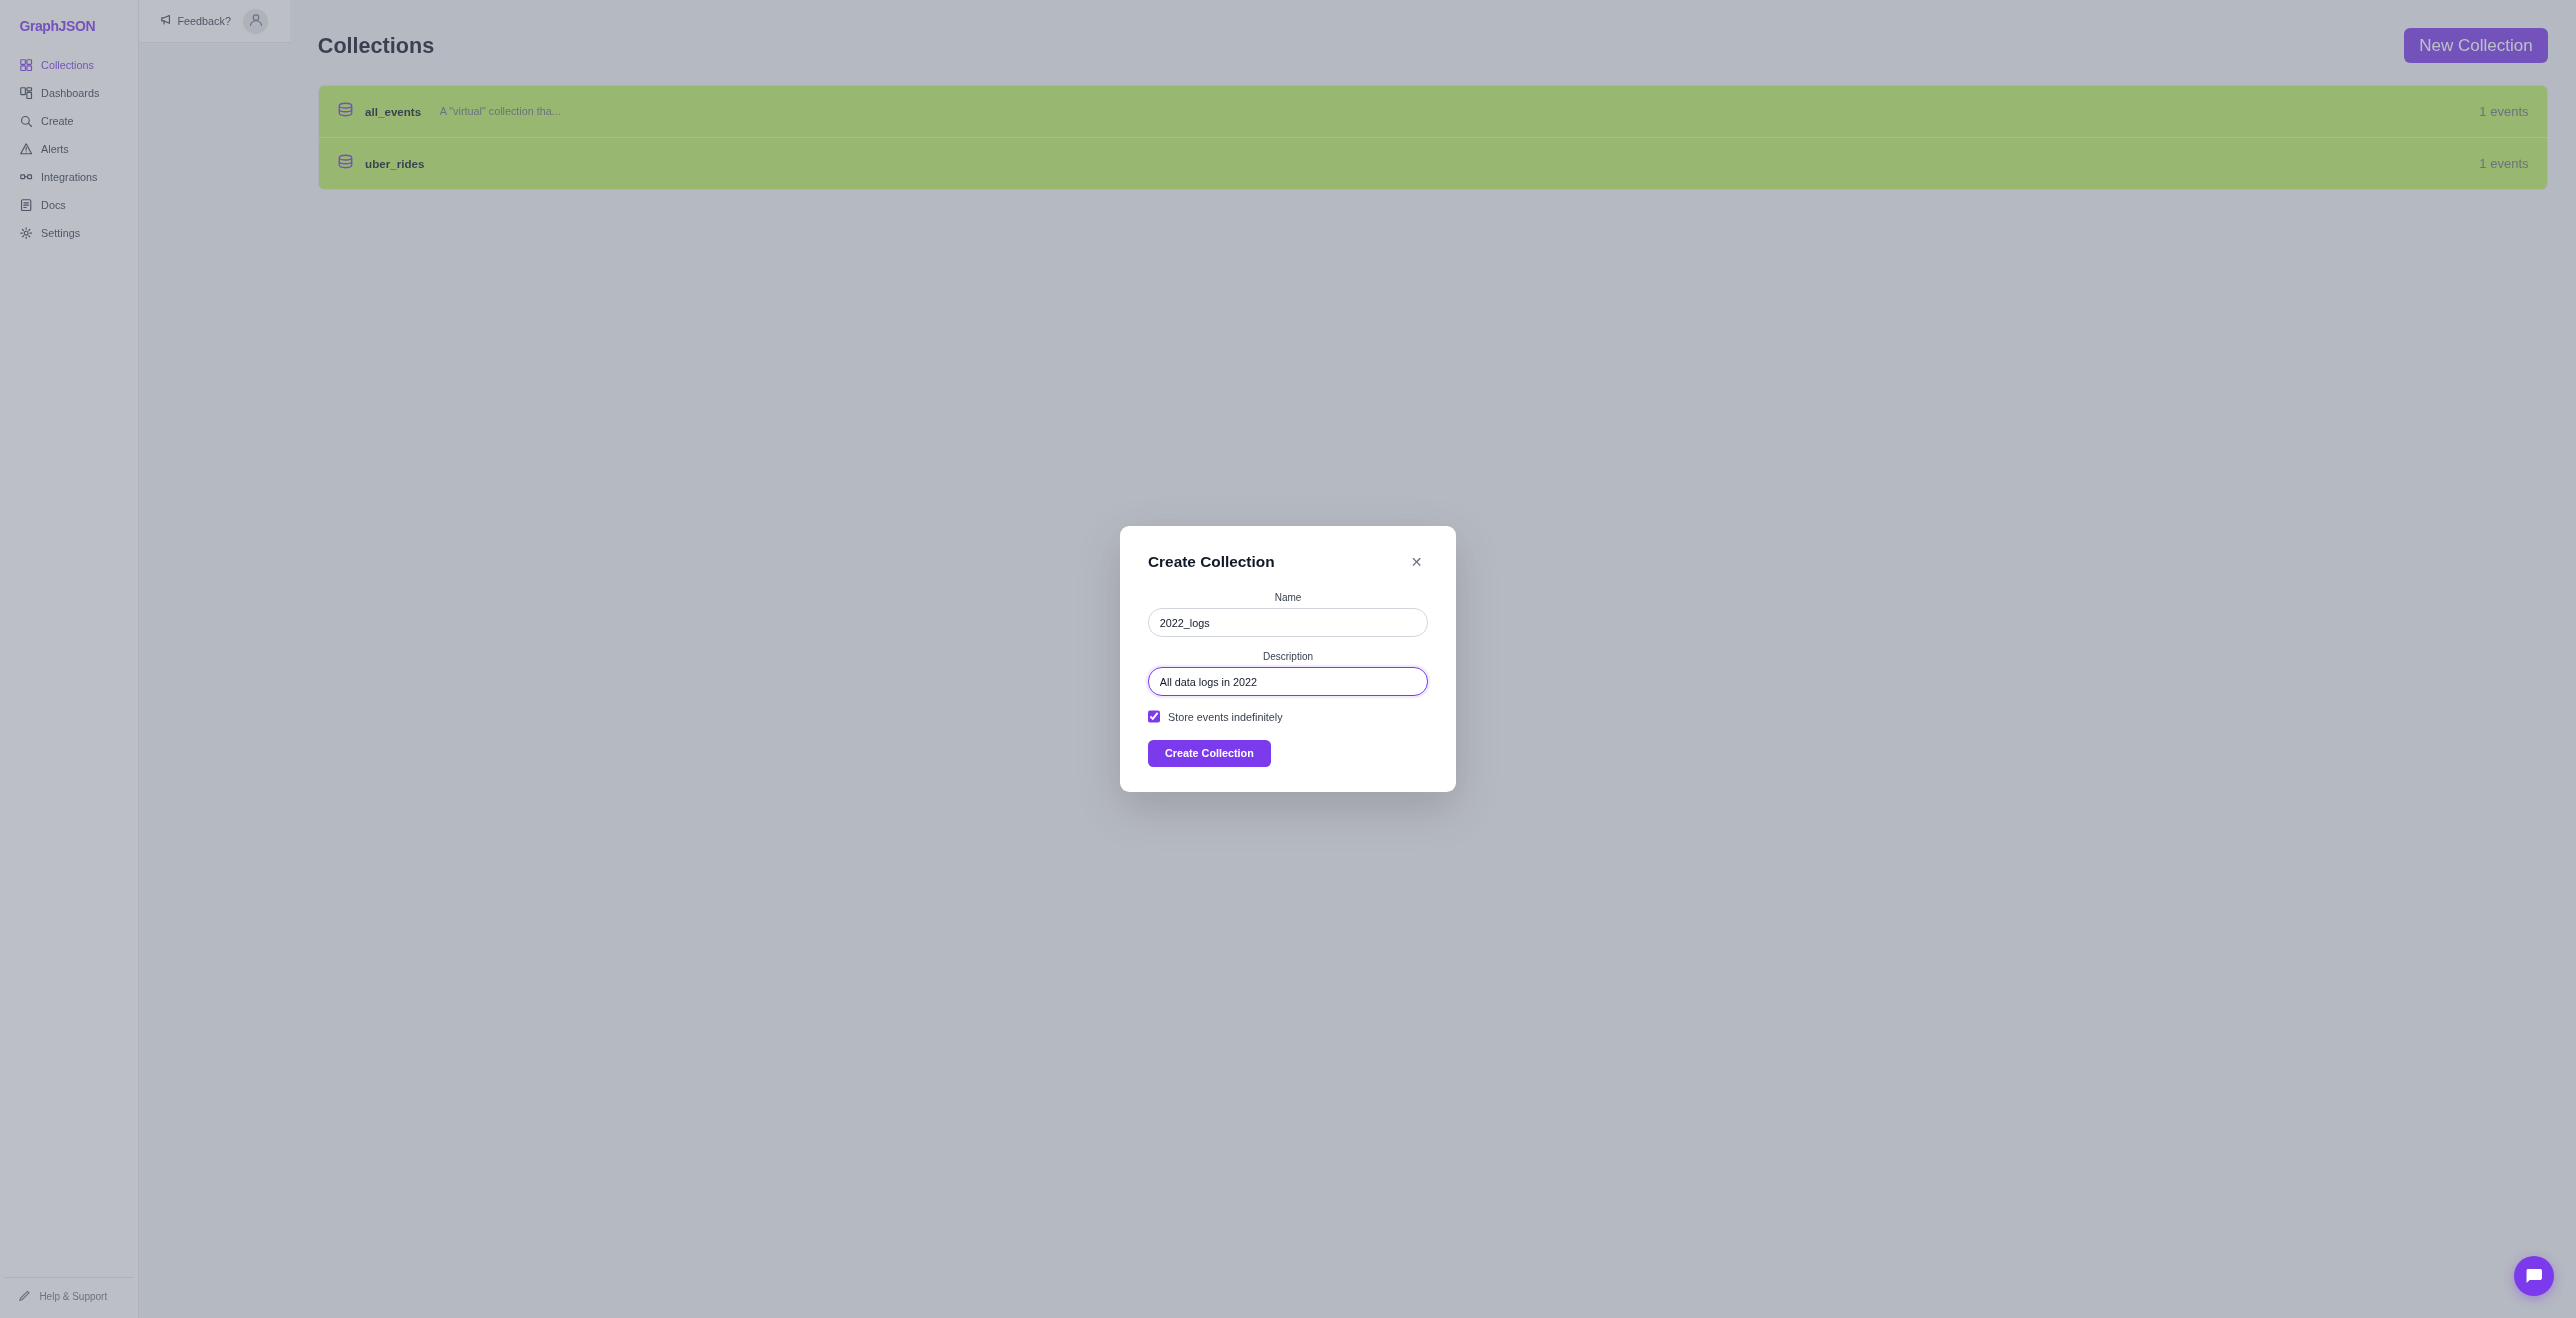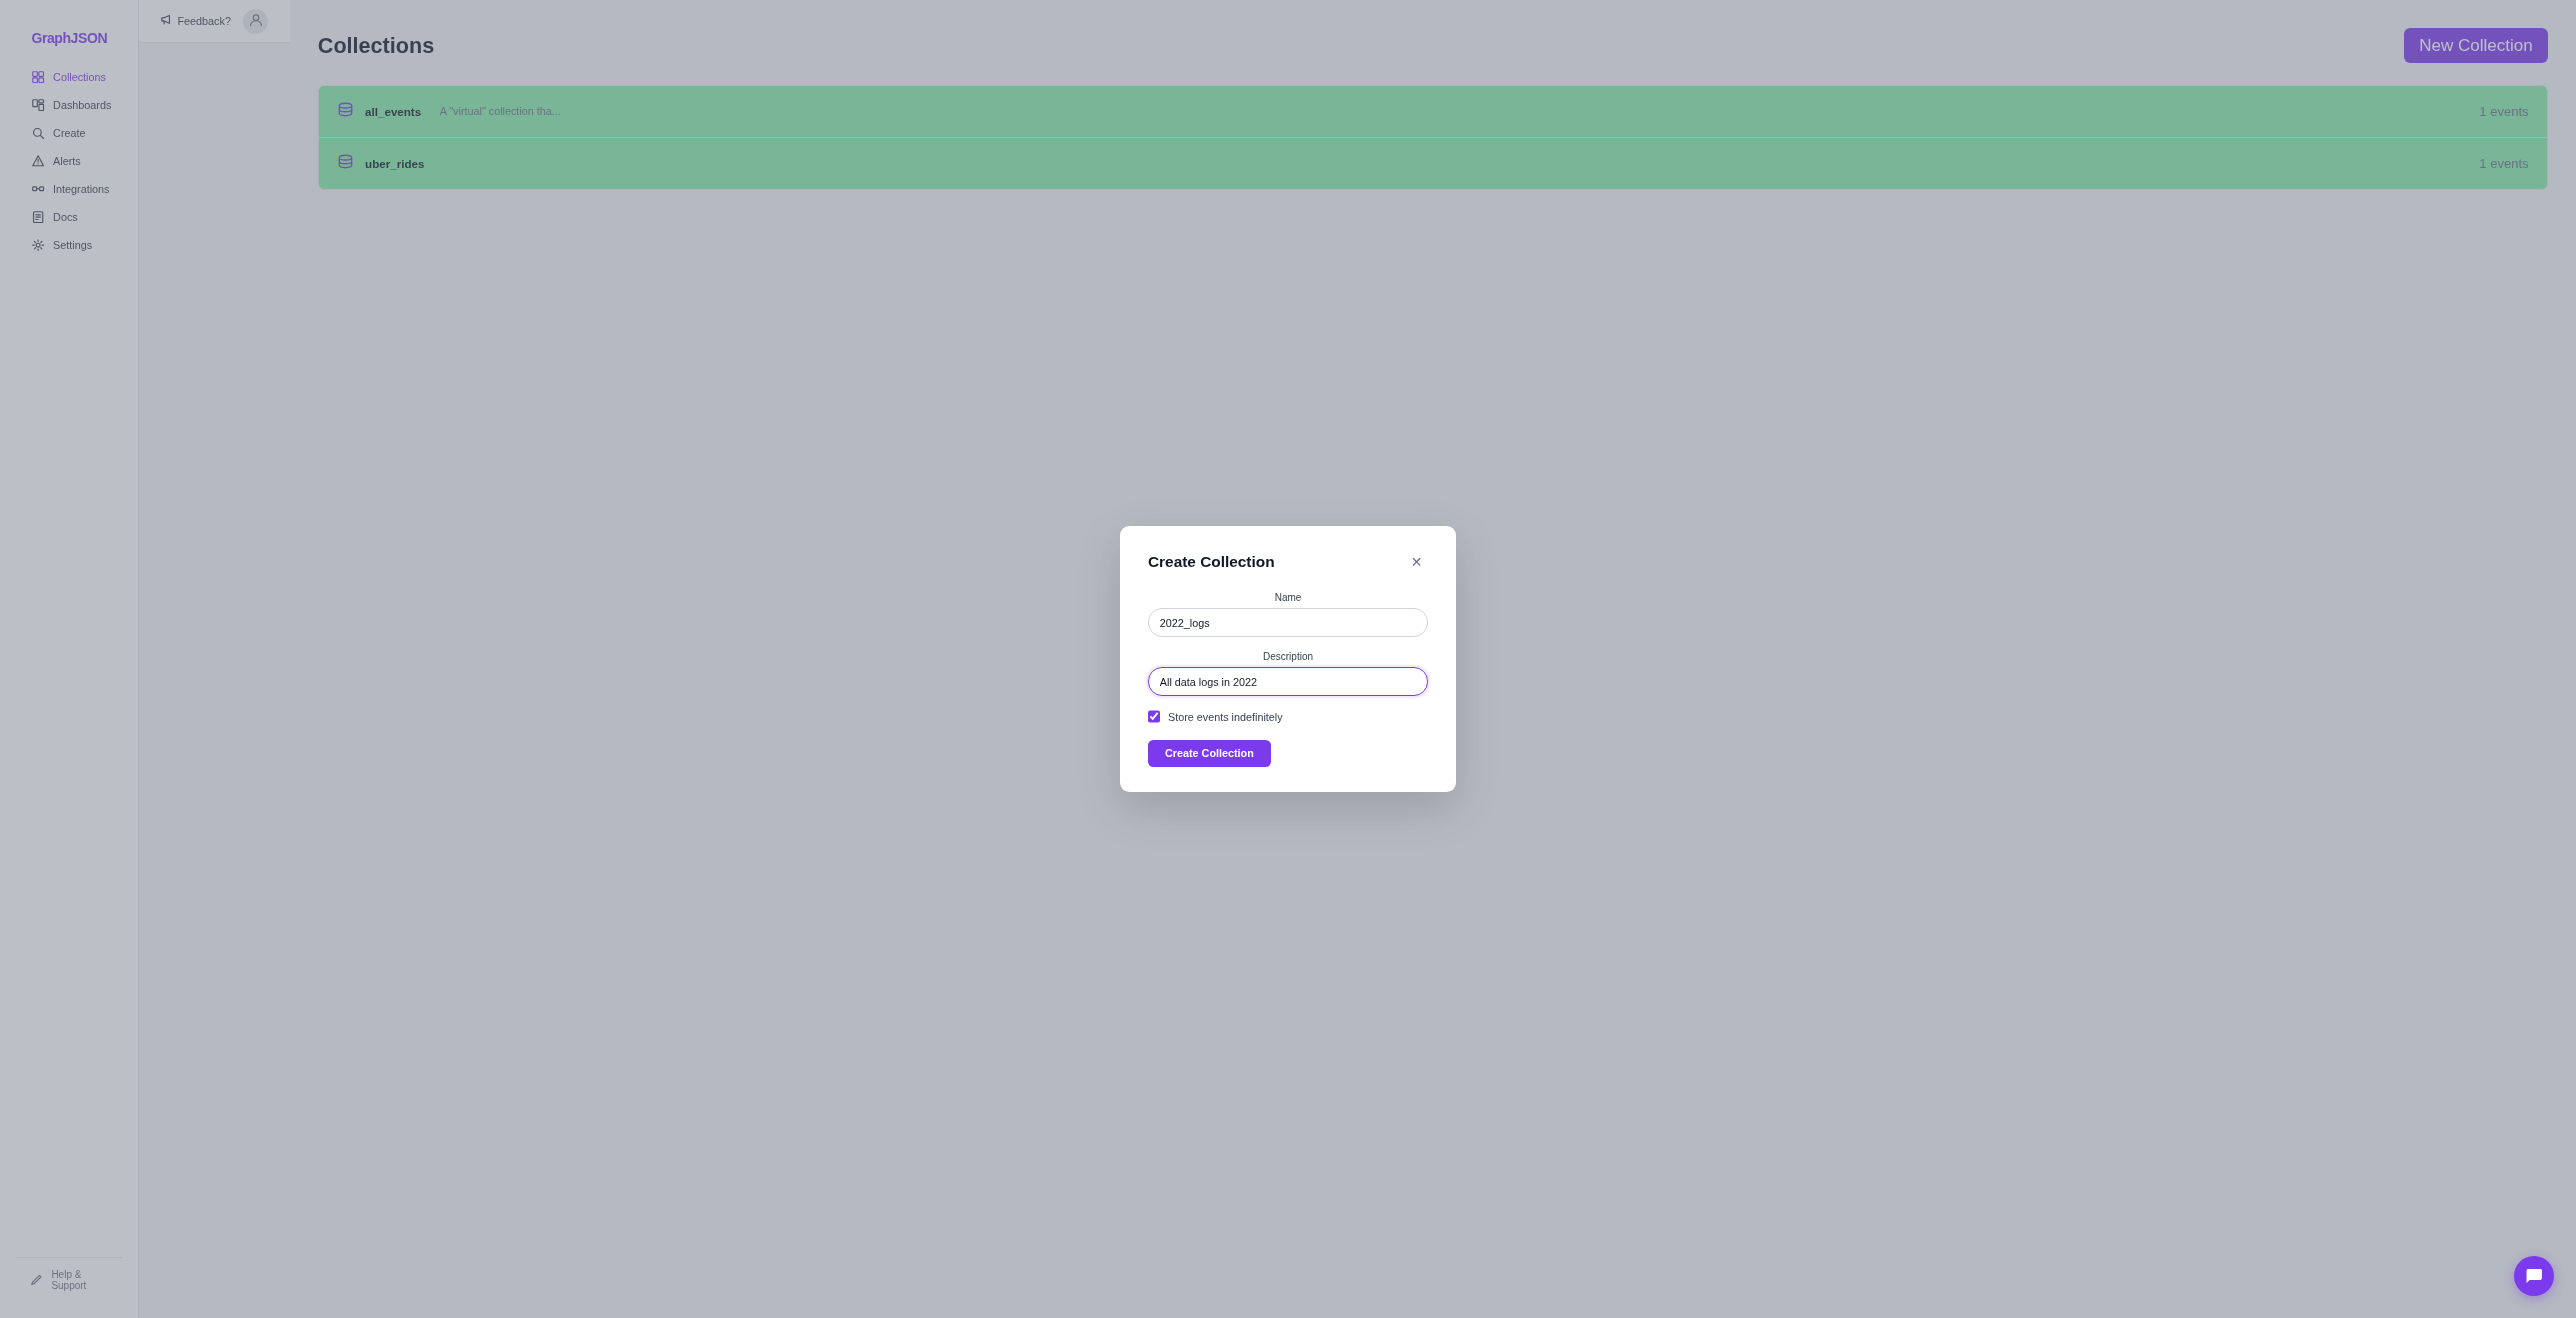--- a/index.html
+++ b/index.html
@@ -6,21 +6,21 @@
     body { font-family: -apple-system, BlinkMacSystemFont, 'Segoe UI', sans-serif; background: #f3f4f6; display: flex; height: 100vh; overflow: hidden; }
 
     
     .sidebar {
       width: 139px;
       min-width: 139px;
       background: #fff;
       border-right: 0.8px solid #e5e7eb;
       display: flex;
       flex-direction: column;
-      padding: 16px;
+      padding: 4px;
       z-index: 10;
     }
     .sidebar-logo {
       padding: 14px 15.4px 12.3px;
       font-size: 14px;
       font-weight: 700;
       color: #7c3aed;
       letter-spacing: -0.4px;
     }
     .sidebar-nav {
@@ -108,21 +108,21 @@
       border: none;
       border-radius: 6.2px;
       padding: 7.7px 15.4px;
       font-size: 17px;
       font-weight: 500;
       cursor: pointer;
     }
 
     
     .collection-list {
-      background: #86efac;
+      background: #bef264;
       border-radius: 6.2px;
       border: 0.8px solid #e5e7eb;
       overflow: hidden;
     }
     .collection-row {
       display: flex;
       align-items: center;
       padding: 15.4px 18.5px;
       border-bottom: 0.8px solid #e5e7eb;
       gap: 10.8px;

